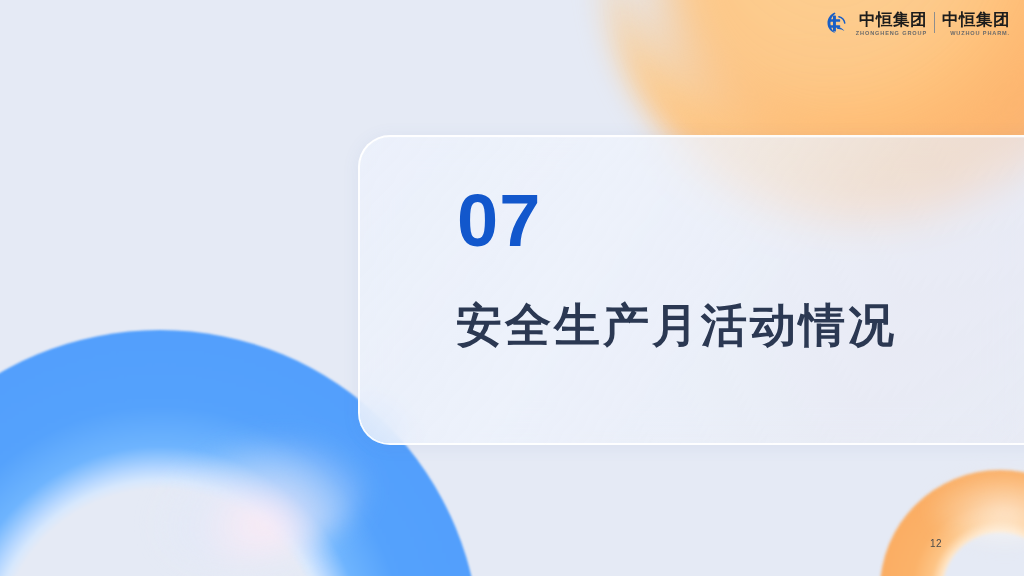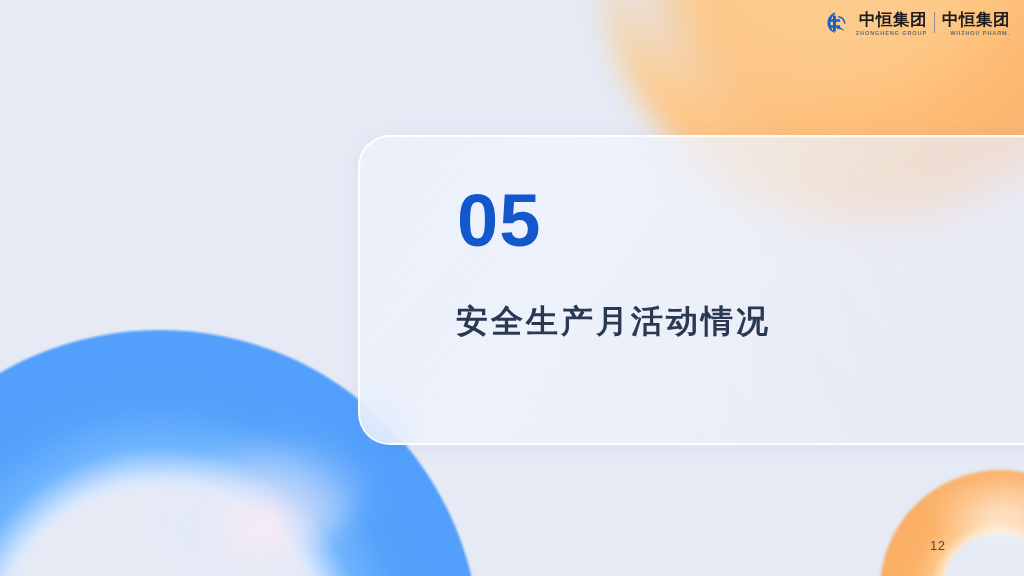--- a/index.html
+++ b/index.html
@@ -203,27 +203,27 @@
     letter-spacing: 1px;
     line-height: 1;
     color: #1257cc;
     font-family: "Liberation Sans", "DejaVu Sans", sans-serif;
   }
 
   .section-title {
     position: absolute;
     left: 96px;          
     top: 165px;          
-    font-size: 32px;
+    font-size: 46px;
     font-weight: 700;
     letter-spacing: 3px;
     line-height: 1.2;
     color: #2b3852;
     white-space: nowrap;
-    font-family: Liberation Sans, sans-serif;
+    font-family: Liberation Mono, monospace;
   }
 
   
 
   .logo {
     position: absolute;
     right: 14px;
     top: 10px;
     display: flex;
     align-items: center;
@@ -269,21 +269,21 @@
     margin: 1px 0 3px 0;
     flex: 0 0 auto;
   }
 
   
 
   .page-number {
     position: absolute;
     left: 930px;
     top: 538px;
-    font-size: 13px;
+    font-size: 10px;
     color: #4a4a4a;
     letter-spacing: 0.5px;
     z-index: 20;
     font-family: "Liberation Sans", "DejaVu Sans", sans-serif;
   }
 </style>
 </head>
 <body>
 
 <div id="slide">
@@ -293,21 +293,21 @@
     <div class="orange-blob-2"></div>
     <div class="blue-torus"></div>
     <div class="blue-torus-shade"></div>
     <div class="blue-torus-sheen"></div>
     <div class="orange-torus"></div>
     <div class="orange-torus-sheen"></div>
   </div>
 
   <div class="glass-card">
     <div class="card-inner">
-      <div class="section-number">05</div>
+      <div class="section-number">07</div>
       <div class="section-title">安全生产月活动情况</div>
     </div>
   </div>
 
   <div class="logo">
     <svg class="logo-mark" viewBox="0 0 64 64">
       <path d="M30 6 C20 10 13 20 13 31 C13 43 21 52 32 55 C24 49 20 41 20 32 C20 22 24 13 32 8 Z" fill="#1a5fc4"></path>
       <rect x="26" y="13" width="7" height="38" rx="1.5" fill="#1a5fc4"></rect>
       <rect x="16" y="22" width="27" height="6" rx="1.5" fill="#1a5fc4"></rect>
       <rect x="16" y="36" width="27" height="6" rx="1.5" fill="#1a5fc4"></rect>

